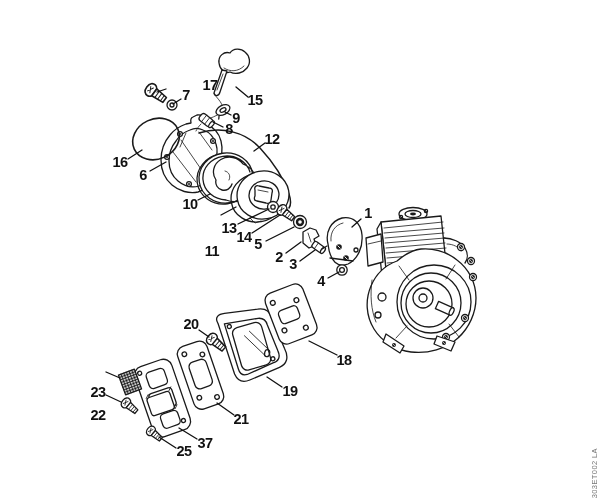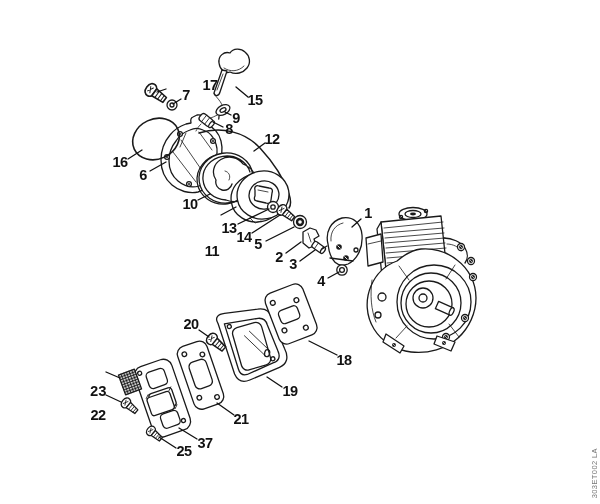--- a/index.html
+++ b/index.html
@@ -301,20 +301,20 @@
       <div class="callout" data-name="callout-13" style="left: 229px; top: 228px;">13</div>
       <div class="callout" data-name="callout-14" style="left: 244px; top: 237px;">14</div>
       <div class="callout" data-name="callout-15" style="left: 255px; top: 100px;">15</div>
       <div class="callout" data-name="callout-16" style="left: 120px; top: 162px;">16</div>
       <div class="callout" data-name="callout-17" style="left: 172px; top: 85px; margin-left: 38px;">17</div>
       <div class="callout" data-name="callout-18" style="left: 344px; top: 360px;">18</div>
       <div class="callout" data-name="callout-19" style="left: 290px; top: 391px;">19</div>
       <div class="callout" data-name="callout-20" style="left: 191px; top: 324px;">20</div>
       <div class="callout" data-name="callout-21" style="left: 241px; top: 419px;">21</div>
       <div class="callout" data-name="callout-22" style="left: 98px; top: 369px; margin-top: 46px;">22</div>
-      <div class="callout" data-name="callout-23" style="left: 98px; top: 392px; font-family: Liberation Mono, monospace;">23</div>
+      <div class="callout" data-name="callout-23" style="left: 98px; top: 392px;">23</div>
       <div class="callout" data-name="callout-24" style="left: 205px; top: 443px;">37</div>
       <div class="callout" data-name="callout-25" style="left: 184px; top: 451px; text-align: right;">25</div>
     </div>
 
 <div class="code-label" data-name="diagram-code-label">303ET002 LA</div>
 
 </div>
 
 </body></html>

